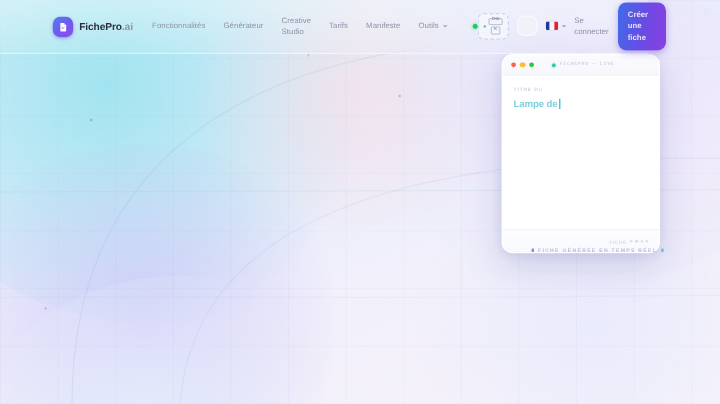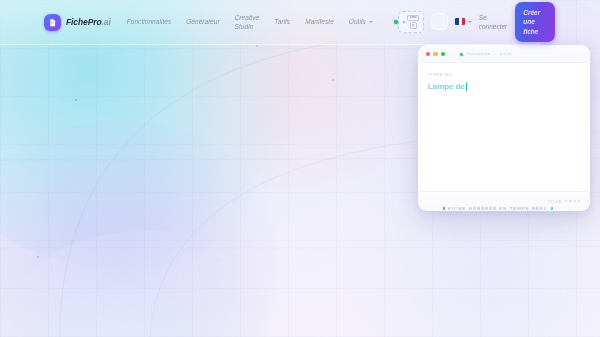--- a/index.html
+++ b/index.html
@@ -51,21 +51,20 @@
 
   
   #navbar {
     position:absolute; left:0; top:0; width:540px; height:45px;
     display:flex; align-items:center;
     padding:0 10px 0 44px;
     background:linear-gradient(to bottom, rgba(255,255,255,.34), rgba(255,255,255,.10));
     backdrop-filter:blur(6px);
     border-bottom:1px solid rgba(255,255,255,.30);
     z-index:20;
-    font-style:italic;
   }
   .brand { display:flex; align-items:center; gap:5px; flex:none; }
   .logo-mark {
     width:17px; height:17px; border-radius:6px;
     background:linear-gradient(140deg,#4f7ff0 0%, #6f5bf0 50%, #8b4de8 100%);
     display:flex; align-items:center; justify-content:center;
     box-shadow:0 1px 3px rgba(90,80,200,.45);
   }
   .logo-mark svg { display:block; }
   .brand-name {
@@ -120,21 +119,21 @@
     margin-left:1px;
     padding:6px 8px; border-radius:7px;
     background:linear-gradient(100deg,#3f6ce8 0%, #6a4ae4 55%, #8c3fe0 100%);
     color:#e9ddf7; font-size:6.5px; font-weight:bold; line-height:1.45;
     white-space:pre-line; max-width:40px; cursor:pointer;
     box-shadow:0 2px 6px rgba(90,70,210,.40);
   }
 
   
   #window {
-    position:absolute; left:418px; top:45px; width:172px; height:166px;
+    position:absolute; left:418px; top:45px; width:132px; height:166px;
     background:#ffffff; border-radius:9px;
     border:1px solid rgba(255,255,255,.9);
     box-shadow:0 10px 30px rgba(92,98,170,.22), 0 2px 8px rgba(92,98,170,.12);
     overflow:hidden; z-index:15;
     display:flex; flex-direction:column;
   }
   #win-titlebar {
     height:17px; flex:none; display:flex; align-items:center;
     padding:0 7px; gap:5px;
     background:linear-gradient(to bottom,#fbfbfe,#f6f7fc);

